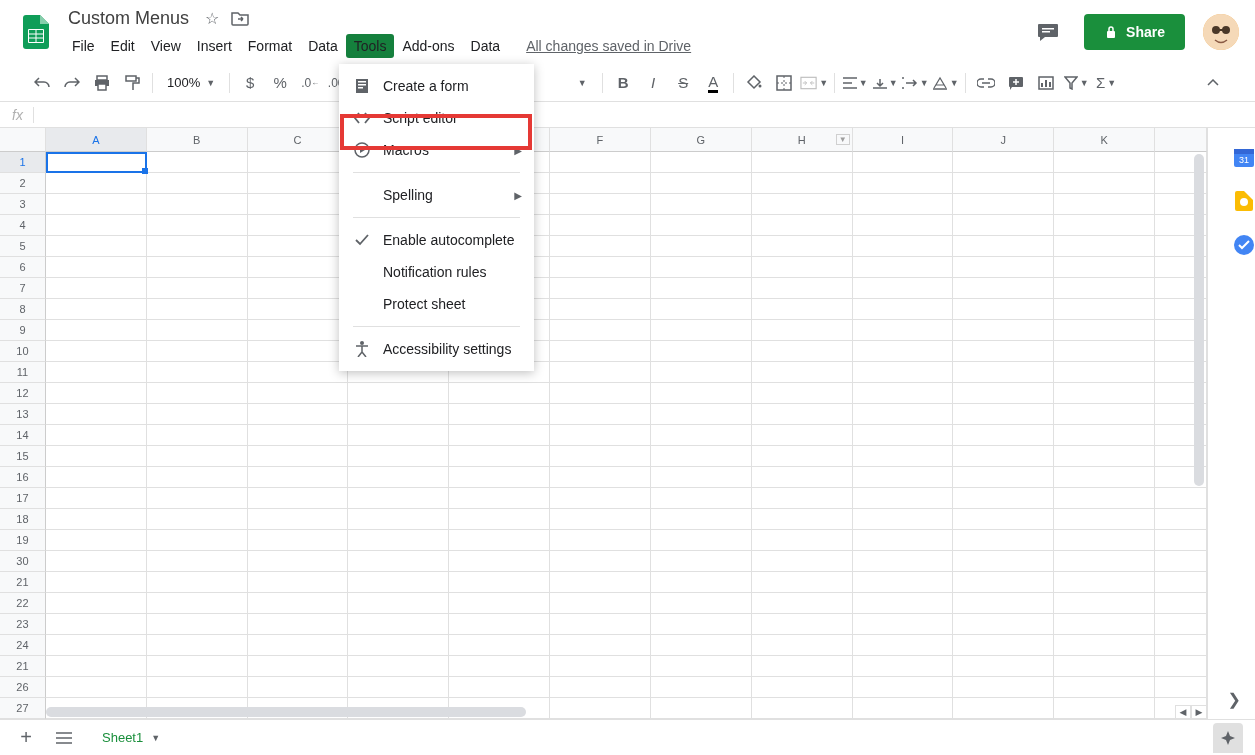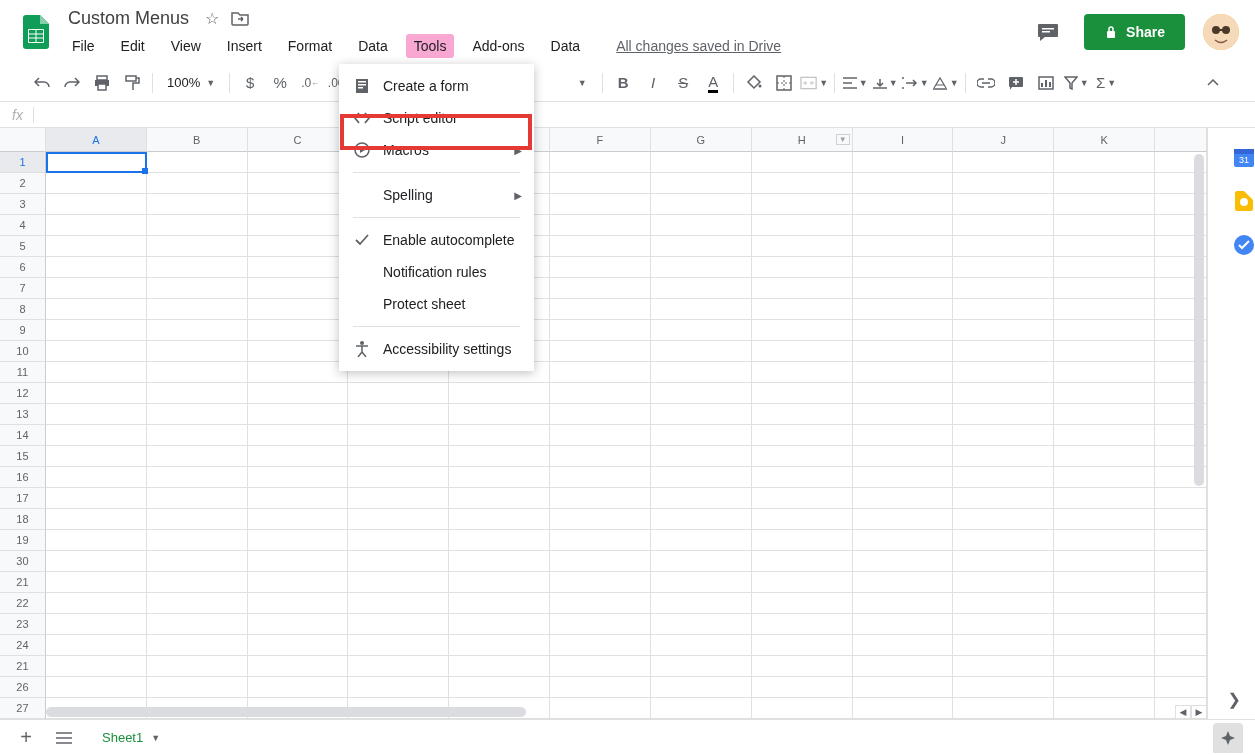--- a/index.html
+++ b/index.html
@@ -6,23 +6,23 @@
 body { width:1255px; height:755px; overflow:hidden; background:#fff; position:relative; }
 
 
 .hdr { display:flex; align-items:center; height:64px; padding:0 16px; }
 .doc-logo { width:40px; height:40px; display:flex; align-items:center; justify-content:center; margin-right:8px;}
 .doc-logo svg{width:26px;height:34px;}
 .title-area { flex:1; }
 .title-row { display:flex; align-items:center; gap:12px; height:28px;}
 .doc-title { font-size:18px; color:#404040; padding:2px 4px;}
 .star,.move{ color:#5f6368; cursor:pointer;}
-.menu-row { display:flex; align-items:center; gap:10px; height:28px; font-size:14px; color:#202124;}
+.menu-row { display:flex; align-items:center; gap:0; height:28px; font-size:14px; color:#202124;}
 .menu-item{ padding:4px 8px; cursor:pointer; border-radius:3px;}
-.menu-item.active{ background:#f9a8d4;}
+.menu-item.active{ background:#15803d;}
 .saved{ margin-left:18px; text-decoration:underline; color:#5f6368; font-size:14px;}
 .hdr-right{ display:flex; align-items:flex-start; gap:18px;}
 .comment-btn{ width:36px; height:36px; display:flex; align-items:center; justify-content:center; border-radius:4px; color:#5f6368;}
 .share-btn{ background:#1a8f3c; color:#fff; height:36px; padding:0 20px; border-radius:4px; display:flex; align-items:center; gap:8px; font-weight:bold; font-size:14px;}
 .avatar{ width:36px; height:36px; border-radius:50%; background:#f5c27d; overflow:hidden; display:flex; align-items:center; justify-content:center;}
 
 
 .toolbar{ height:38px; border-bottom:1px solid #e0e0e0; display:flex; align-items:center; padding:0 28px; gap:2px; color:#5f6368;}
 .tbtn{ width:28px; height:28px; display:flex; align-items:center; justify-content:center; cursor:pointer; border-radius:2px; font-size:15px;}
 .tsep{ width:1px; height:20px; background:#e0e0e0; margin:0 4px;}

